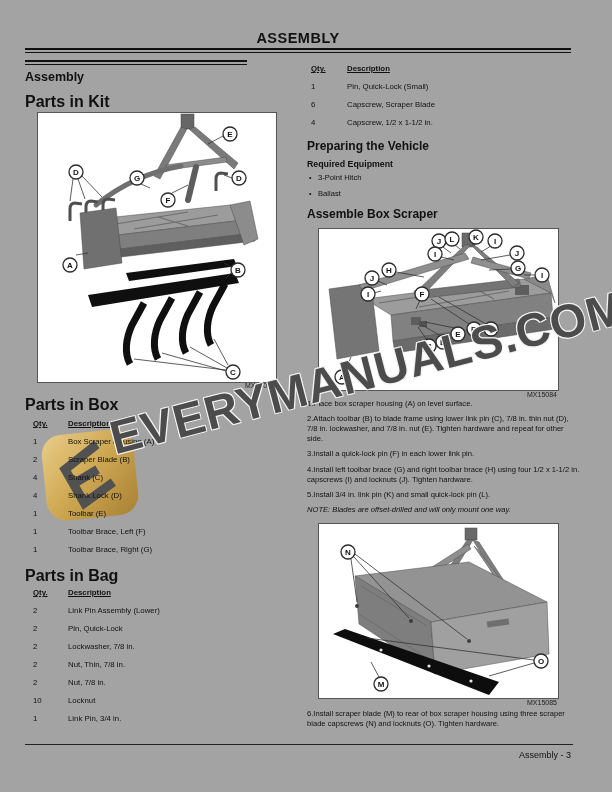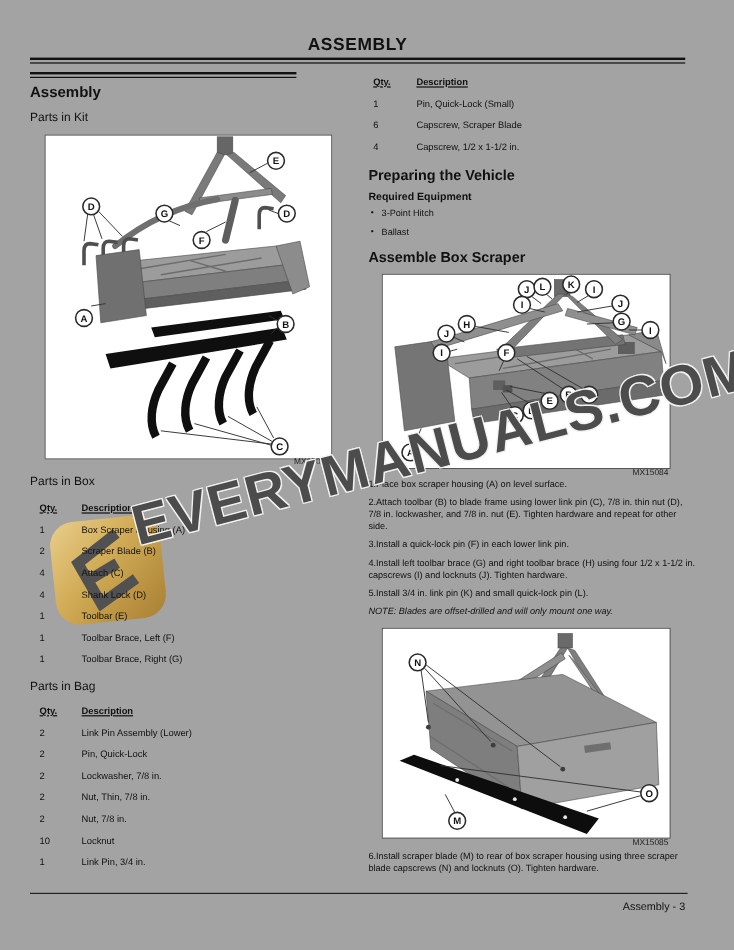--- a/index.html
+++ b/index.html
@@ -2,21 +2,21 @@
 <html><head>
 <meta charset="utf-8">
 <style>
   html,body{margin:0;padding:0;background:#777;}
   .page{position:relative;width:612px;height:792px;background:#a3a3a3;overflow:hidden;
         font-family:"Liberation Sans", sans-serif;color:#111;}
   .abs{position:absolute;}
   .title{left:25px;top:30px;width:546px;text-align:center;font-size:14.5px;font-weight:bold;letter-spacing:.5px;}
   .rule{background:#111;}
   .h2{font-size:12.5px;font-weight:bold;}
-  .h3{font-size:10px;font-weight:normal;}
+  .h3{font-size:16px;font-weight:bold;}
   .h3r{font-size:12px;font-weight:bold;}
   .h4{font-size:8.8px;font-weight:bold;}
   .figure{position:absolute;border:1px solid #555;background:#fff;z-index:1;}
   .figlabel{font-size:7px;color:#222;text-align:right;z-index:1;}
   .tbl{z-index:2;}
   .thead{display:flex;height:18px;font-size:7.8px;font-weight:bold;text-decoration:underline;}
   .trow{display:flex;height:18px;font-size:7.8px;}
   .qcell{width:35px;flex:0 0 35px;}
   .rt .qcell{width:36px;flex:0 0 36px;}
   .dcell{flex:1;}
@@ -136,21 +136,21 @@
         <div class="trow">
           <span class="qcell">1</span>
           <span class="dcell">Box Scraper Housing (A)</span>
         </div>
         <div class="trow">
           <span class="qcell">2</span>
           <span class="dcell">Scraper Blade (B)</span>
         </div>
         <div class="trow">
           <span class="qcell">4</span>
-          <span class="dcell">Attach (C)</span>
+          <span class="dcell">Shank (C)</span>
         </div>
         <div class="trow">
           <span class="qcell">4</span>
           <span class="dcell">Shank Lock (D)</span>
         </div>
         <div class="trow">
           <span class="qcell">1</span>
           <span class="dcell">Toolbar (E)</span>
         </div>
         <div class="trow">

